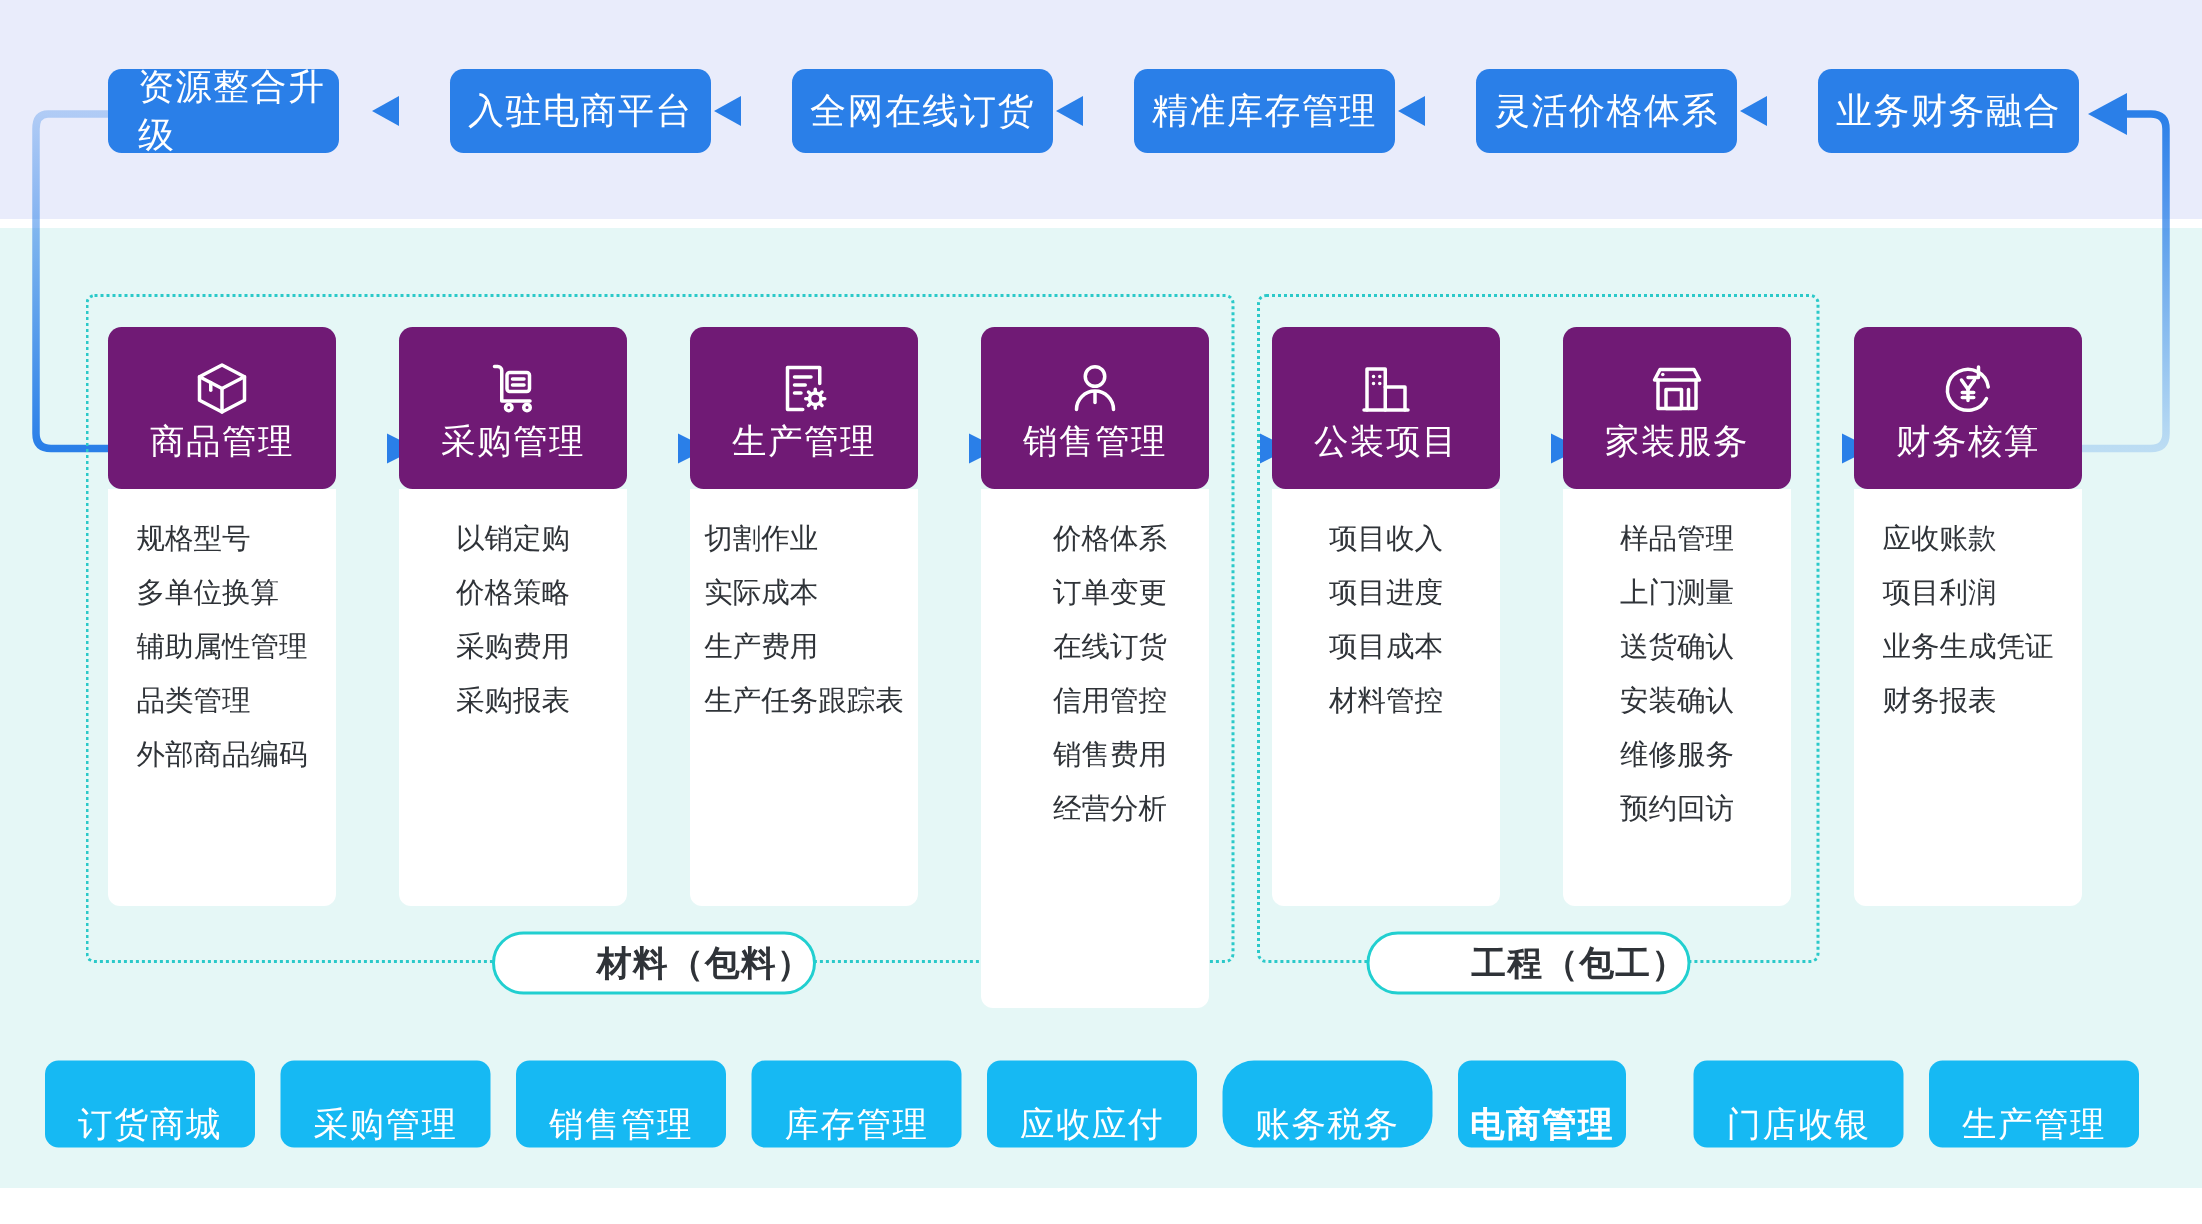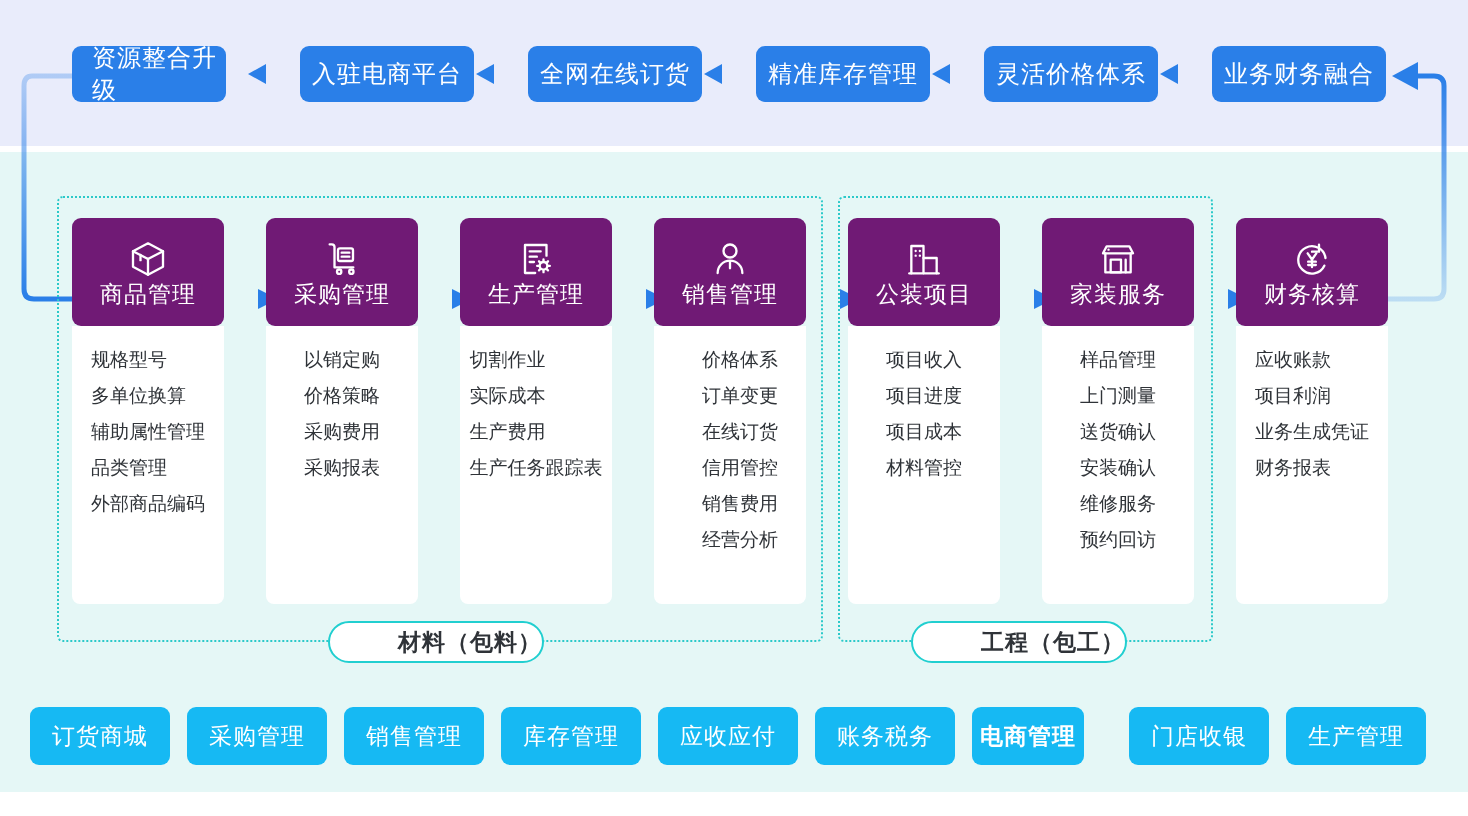--- a/index.html
+++ b/index.html
@@ -71,21 +71,21 @@
     font-size:19px;color:#2f3338;
     line-height:36px;white-space:nowrap;
   }
   .col-list ul{margin:0;padding:0;}
 
   
   .chip-bottom{
     position:absolute;top:707px;height:58px;
     background:#16b9f3;border-radius:9px;
     color:#fff;font-size:23px;letter-spacing:1px;
-    display:flex;align-items:center;justify-content:center;
+    display:flex;align-items:flex-end;justify-content:center;
     box-sizing:border-box;
   }
 </style>
 </head>
 <body>
 
 <div id="stage">
 
   <div class="band-top"></div>
   <div class="band-mid"></div>
@@ -245,21 +245,21 @@
 
   <div class="col" style="left:654px;">
     <div class="col-head">
       <svg class="ico" viewBox="0 0 24 24" fill="none" stroke="#ffffff" stroke-width="1.4" stroke-linecap="round" stroke-linejoin="round">
         <circle cx="12" cy="7.2" r="3.9"></circle>
         <path d="M4.6 20.4a7.4 7.4 0 0 1 14.8 0"></path>
         <path d="M12 13.4v4.2"></path>
       </svg>
       <span class="ttl">销售管理</span>
     </div>
-    <div class="col-list" style="height:278px;padding-left:20px;">
+    <div class="col-list" style="height:346px;padding-left:20px;">
       <ul>
         <li>价格体系</li>
         <li>订单变更</li>
         <li>在线订货</li>
         <li>信用管控</li>
         <li>销售费用</li>
         <li>经营分析</li>
       </ul>
     </div>
   </div>
@@ -335,21 +335,21 @@
   </div>
   <div class="chip-bottom" style="left:344px;width:140px;">
     <span>销售管理</span>
   </div>
   <div class="chip-bottom" style="left:501px;width:140px;">
     <span>库存管理</span>
   </div>
   <div class="chip-bottom" style="left:658px;width:140px;">
     <span>应收应付</span>
   </div>
-  <div class="chip-bottom" style="left:815px;width:140px;">
+  <div class="chip-bottom" style="left:815px;width:140px;border-radius:21px;">
     <span>账务税务</span>
   </div>
   <div class="chip-bottom" style="left:972px;width:112px;font-weight:bold;">
     <span>电商管理</span>
   </div>
   <div class="chip-bottom" style="left:1129px;width:140px;">
     <span>门店收银</span>
   </div>
   <div class="chip-bottom" style="left:1286px;width:140px;">
     <span>生产管理</span>

